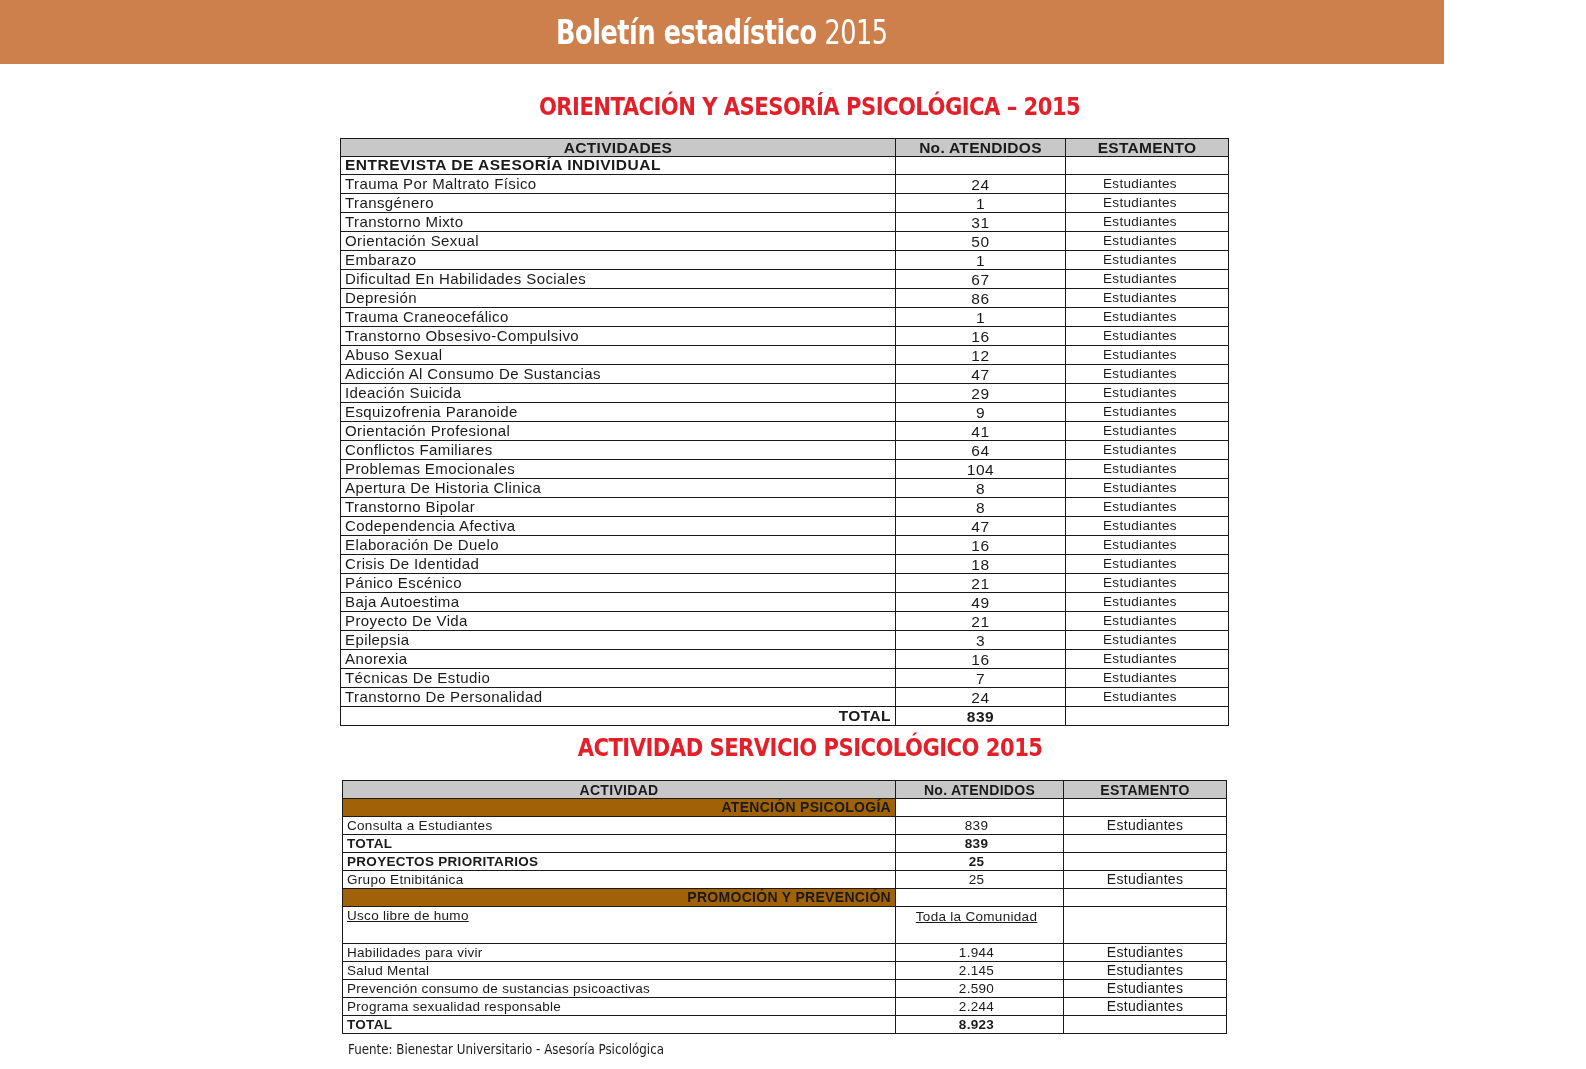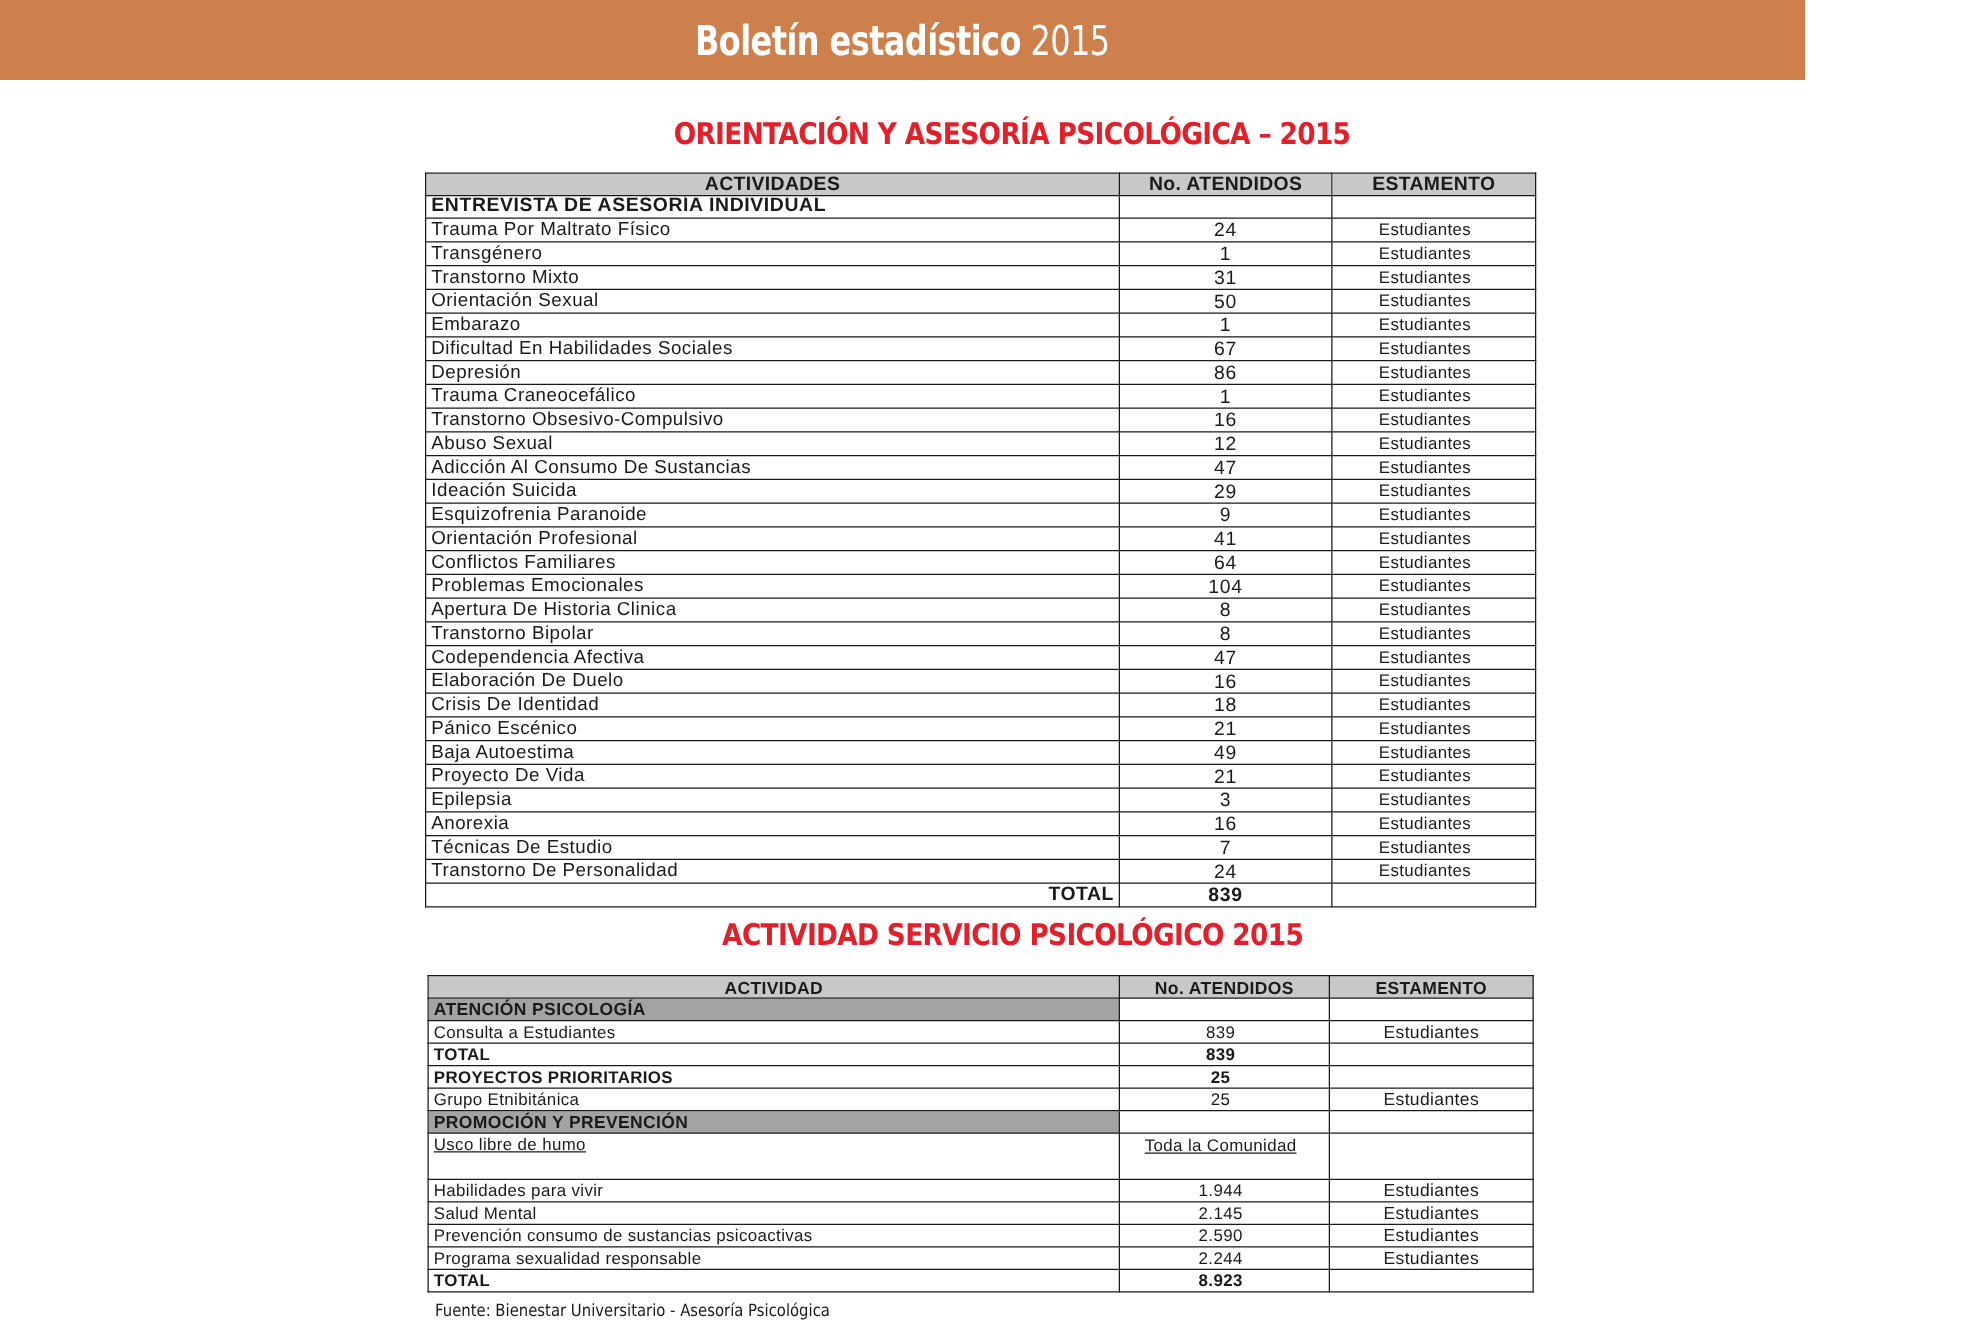--- a/index.html
+++ b/index.html
@@ -48,21 +48,21 @@
 
     
     #t2 { left: 342px; top: 780px; width: 884px; }
     #t2 col.c1 { width: 553px; }
     #t2 col.c2 { width: 168px; }
     #t2 col.c3 { width: 163px; }
     #t2 th { background: #c8c8c8; font-size: 14px; font-weight: bold; height: 18px; line-height: 16px; letter-spacing: 0.3px; }
     #t2 td { height: 18px; line-height: 15px; font-size: 13.5px; letter-spacing: 0.3px; }
     #t2 td.num { text-align: center; padding-right: 10px; }
     #t2 td.est { text-align: center; padding-right: 4px; font-size: 14px; }
-    #t2 tr.group td.act { background: #a3a3a3; font-weight: bold; font-size: 14px; }
+    #t2 tr.group td.act { background: #a16207; font-weight: bold; font-size: 14px; text-align: right; }
     #t2 tr.bold td.act, #t2 tr.bold td.num { font-weight: bold; }
     #t2 tr.tall td { height: 37px; vertical-align: top; padding-top: 1px; text-decoration: underline; }
     #t2 tr.tall td.num { white-space: normal; line-height: 17px; }
 
     .source-note {
       position: absolute; left: 348px; top: 1041px;
       font-family: "DejaVu Sans", sans-serif; font-size: 13.5px; color: #1a1a1a;
       transform: scaleX(0.88); transform-origin: left top;
     }
   </style>

